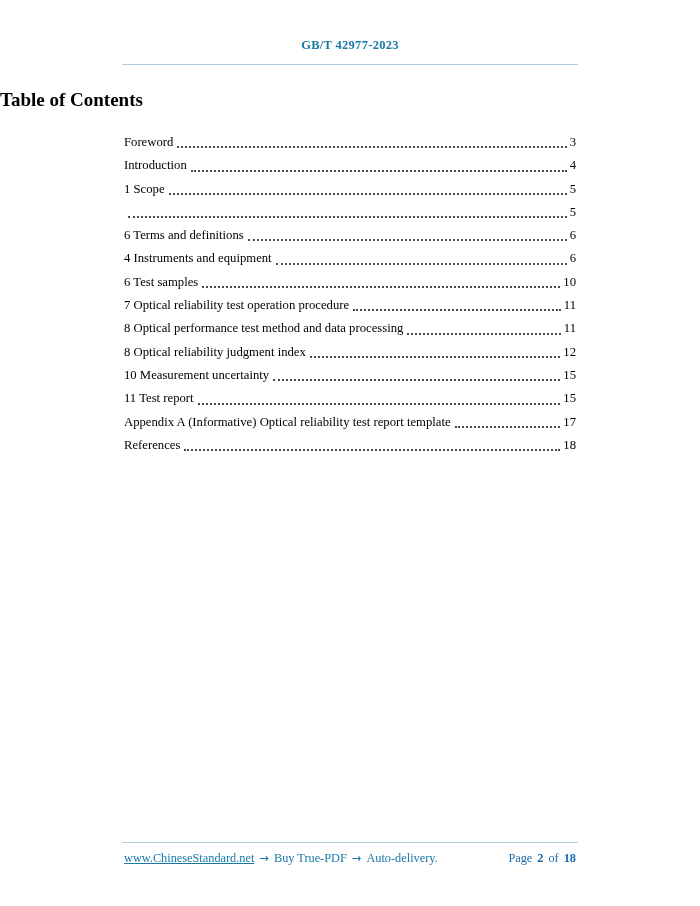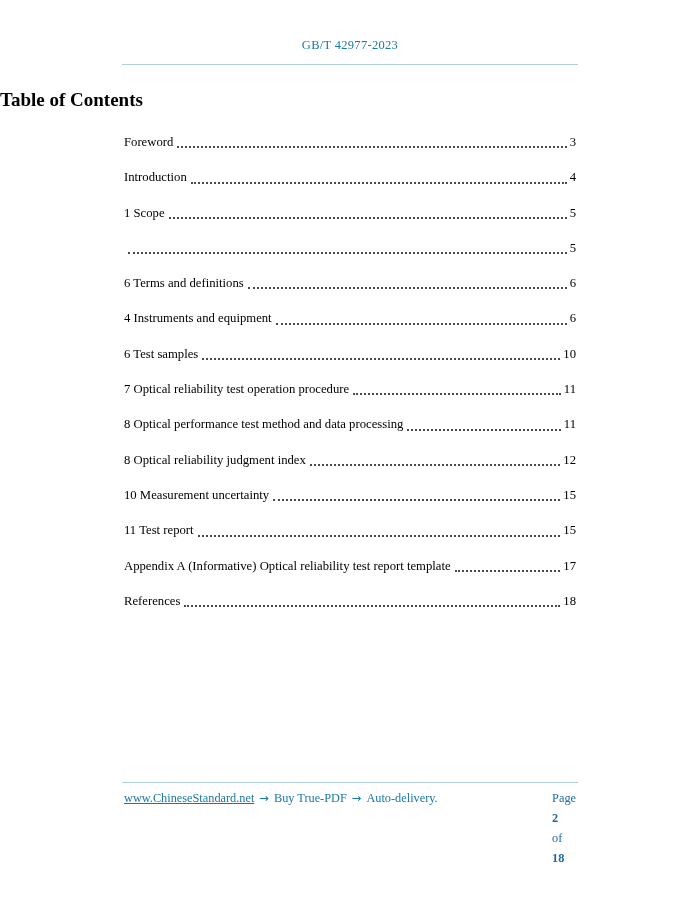--- a/index.html
+++ b/index.html
@@ -11,21 +11,21 @@
     position: relative;
     background: #ffffff;
     font-family: "Liberation Serif", serif;
     color: #000000;
     overflow: hidden;
   }
   
   .header { padding-top: 38px; text-align: center; }
   .doc-number {
     color: #1878a8;
-    font-weight: normal;
+    font-weight: bold;
     font-size: 12.5px;
     letter-spacing: 0.3px;
   }
   .header-rule {
     width: 456px;
     margin: 11px auto 0;
     border: none;
     border-top: 1px solid #aecfdd;
     height: 0;
   }
@@ -40,21 +40,20 @@
   
   .toc {
     width: 452px;
     margin: 20px auto 0;
     font-size: 12.7px;
   }
   .toc-row {
     display: flex;
     height: 23.3px;
     line-height: 23.3px;
-    margin-top: 12px;
   }
   .toc-label { white-space: nowrap; }
   .toc-leader {
     flex: 1 1 auto;
     border-bottom: 2px dotted #4a4a4a;
     margin: 0 3px 6px 4px;
     min-width: 10px;
   }
   .toc-page { white-space: nowrap; }
   
@@ -81,21 +80,21 @@
     color: #1878a8;
     text-align: right;
   }
   .footer-left { display: flex; align-items: baseline; gap: 5px; }
   .footer-left a {
     color: #1878a8;
     text-decoration: underline;
     cursor: pointer;
   }
   .arrow-glyph { color: #1878a8; font-family: "DejaVu Sans", sans-serif; font-size: 11.5px; }
-  .footer-right { display: flex; align-items: baseline; gap: 5px; color: #1a6aaa; flex-direction: column; }
+  .footer-right { display: flex; align-items: baseline; gap: 5px; color: #1a6aaa; }
   .footer-right .num { font-weight: bold; }
 </style>
 </head>
 <body>
 
 <div class="page">
 
   <div class="header">
     <div class="doc-number">GB/T 42977-2023</div>
     <hr class="header-rule">

